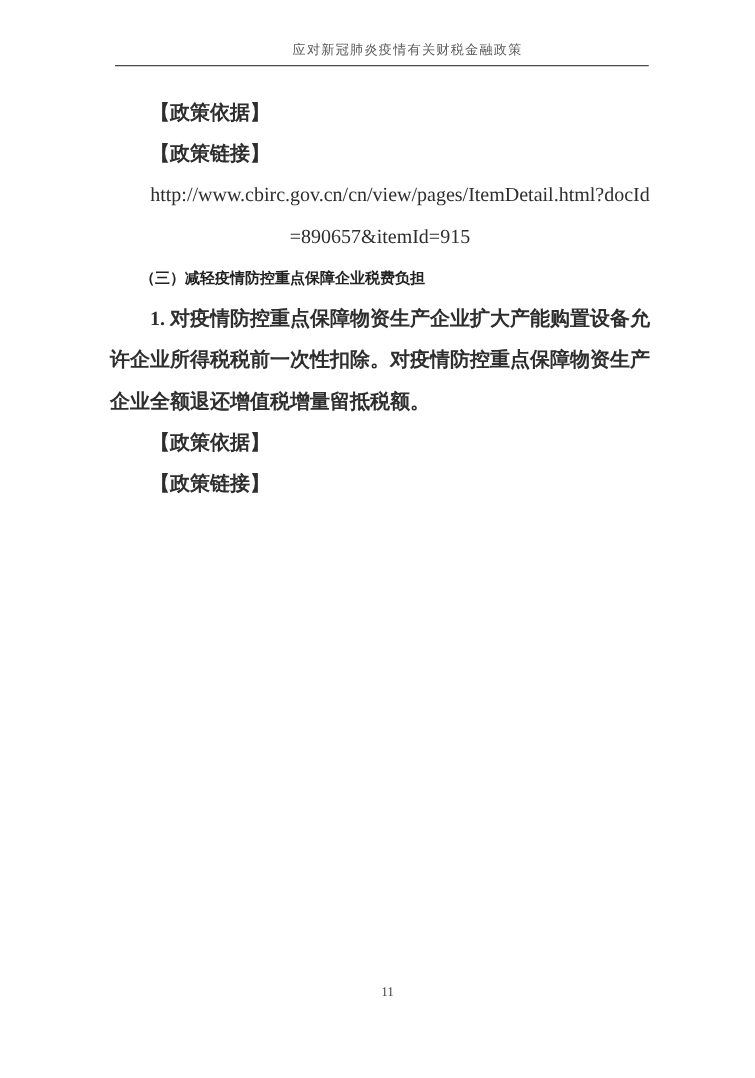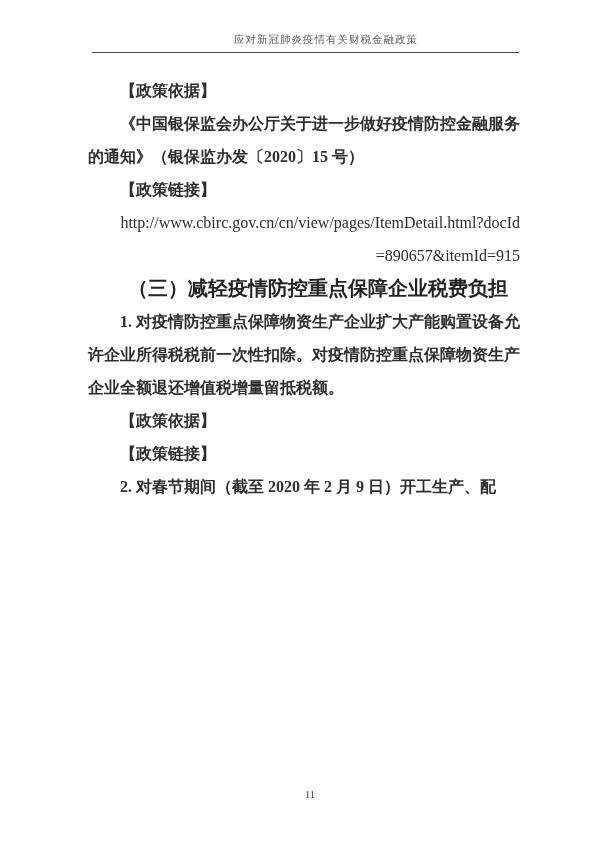--- a/index.html
+++ b/index.html
@@ -40,28 +40,28 @@
     width: 432px;
     font-size: 16px;
     line-height: 33px;
     text-align: justify;
   }
   .content p { margin: 0; }
   .indent { text-indent: 2em; font-weight: bold; }
   .url {
     text-indent: 2em;
     word-break: break-all;
-    text-align: right;
+    text-align: center;
     font-family: "Liberation Serif", "DejaVu Serif", serif;
   }
   .section-heading {
     font-weight: bold;
     text-indent: 2em;
     margin-top: 21px;
-    font-size: 20px;
+    font-size: 12px;
     line-height: 33px;
     color: #222222;
   }
   .item-start { margin-top: 28px; }
   
   .page-number {
     position: absolute;
     top: 789px; left: 0; width: 604px;
     text-align: center;
     font-size: 10.5px;
@@ -75,35 +75,33 @@
 <div class="page">
 
   <div class="header-title">应对新冠肺炎疫情有关财税金融政策</div>
   <div class="header-rule"></div>
 
   <div class="content">
 
 
     <p class="indent">【政策依据】</p>
 
-    <p class="indent">《中国银保监会办公厅关于进一步做好疫情防控金融服务的通知》（银保监办发〔2020〕15 号）</p>
 
     <p class="indent">【政策链接】</p>
 
     <p class="url">http://www.cbirc.gov.cn/cn/view/pages/ItemDetail.html?docId=890657&amp;itemId=915</p>
 
     <p class="section-heading">（三）减轻疫情防控重点保障企业税费负担</p>
 
     <p class="indent">1. 对疫情防控重点保障物资生产企业扩大产能购置设备允许企业所得税税前一次性扣除。对疫情防控重点保障物资生产企业全额退还增值税增量留抵税额。</p>
 
     <p class="indent">【政策依据】</p>
 
 
     <p class="indent">【政策链接】</p>
 
 
-    <p class="indent item-start">2. 对春节期间（截至 2020 年 2 月 9 日）开工生产、配</p>
 
   </div>
 
   <div class="page-number">11</div>
 
 </div>
 
 </body></html>

